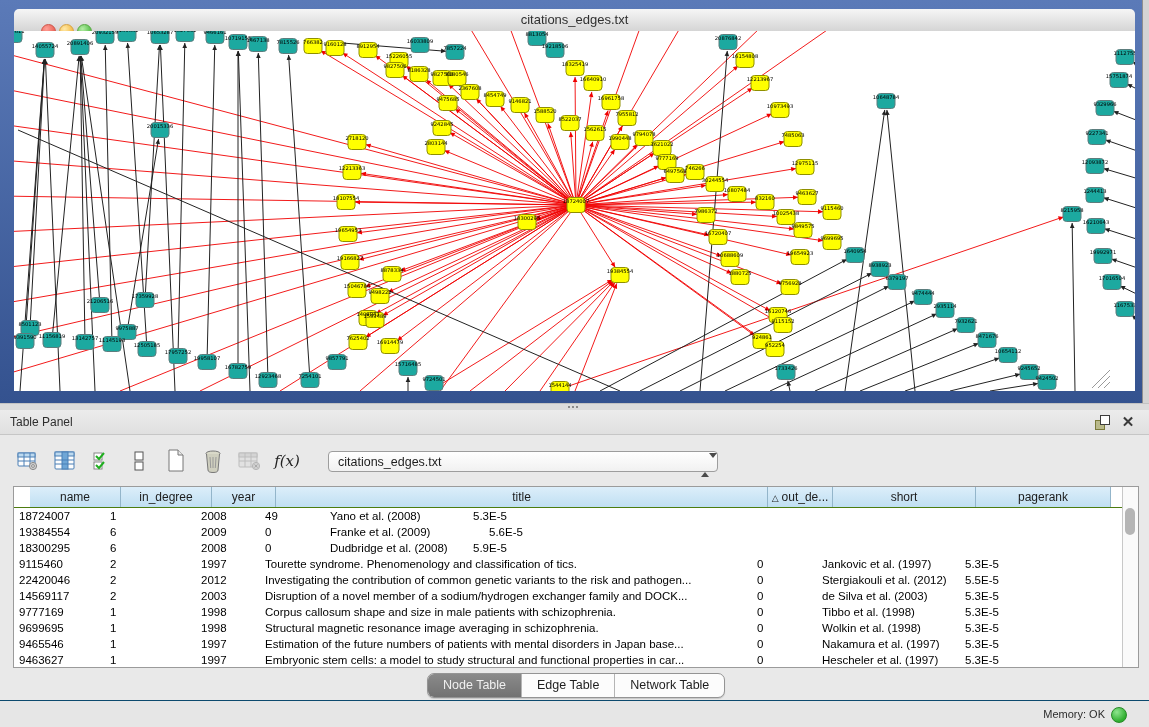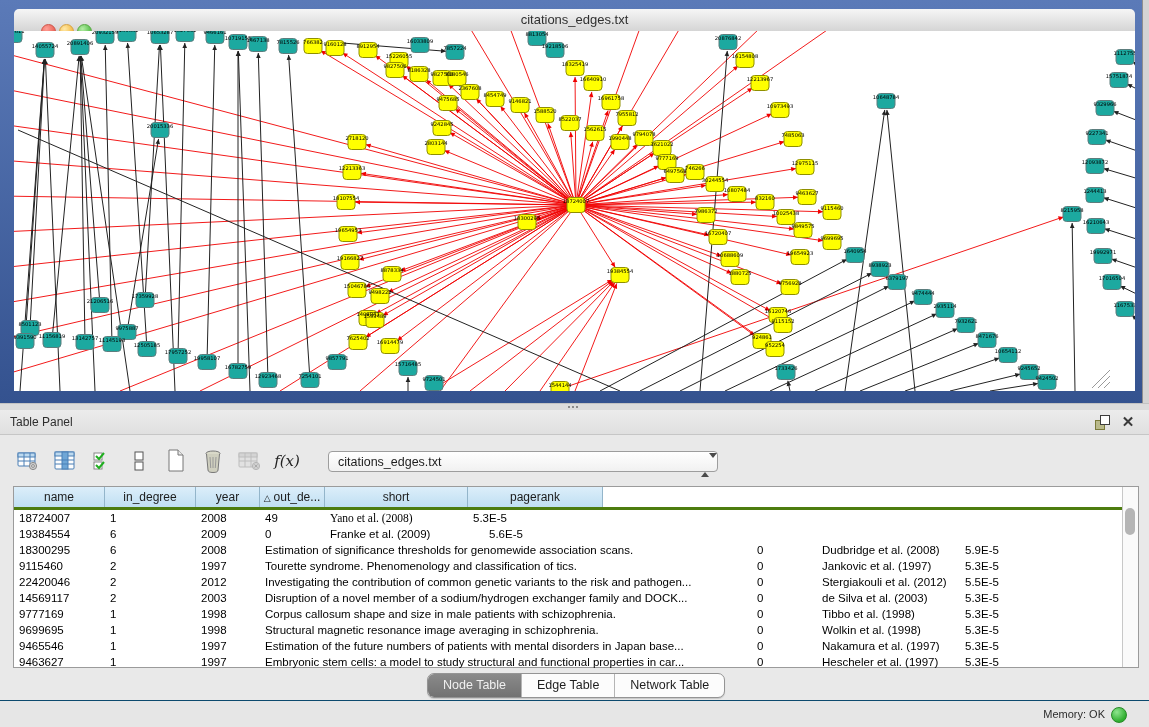--- a/index.html
+++ b/index.html
@@ -44,21 +44,21 @@
          background:linear-gradient(#ffffff,#f1f1f1);position:relative;
          font-size:12.5px;color:#1d1d1d;line-height:21px;padding-left:9px;box-sizing:border-box;}
   .combo .steppers{position:absolute;right:7px;top:3px;width:9px;height:15px;}
   .combo .steppers .up{width:0;height:0;border-left:4px solid transparent;border-right:4px solid transparent;
         border-bottom:5px solid #4a4a4a;margin-bottom:3px;}
   .combo .steppers .dn{width:0;height:0;border-left:4px solid transparent;border-right:4px solid transparent;
         border-top:5px solid #4a4a4a;}
   
   .table-wrap{position:absolute;left:13px;top:486px;width:1126px;height:182px;
               background:#fff;border:1px solid #9b9b9b;box-sizing:border-box;}
-  .thead{display:flex;height:20px;border-bottom:3px solid #4d7c0f;}
+  .thead{display:flex;height:20px;border-bottom:1px solid #4d7c0f;padding-left:16px;}
   .th{background:linear-gradient(#dceefa,#c0dff2);border-right:1px solid #93b5ca;
       font-size:12px;color:#1c1c1c;text-align:center;line-height:20px;
       overflow:hidden;white-space:nowrap;box-sizing:border-box;flex:none;}
   .th .sort{font-size:9px;margin-right:3px;}
   .th-filler{flex:1;background:#fff;border:none;}
   .tr{display:flex;height:16px;line-height:16px;font-size:11.5px;color:#000;}
   .td{padding-left:5px;overflow:hidden;white-space:nowrap;box-sizing:border-box;flex:none;}
   .vscroll{position:absolute;right:0;top:0;bottom:0;width:15px;background:#fafafa;border-left:1px solid #c8c8c8;}
   .vthumb{position:absolute;left:2px;top:21px;width:10px;height:27px;border-radius:5px;background:#b5b5b5;}
   
@@ -678,47 +678,47 @@
     <span>citations_edges.txt</span>
     <span class="steppers"><span class="up"></span><span class="dn"></span></span>
   </div>
 </div>
 
 <div class="table-wrap">
   <div class="thead" id="thead">
       <div class="th" style="width: 91px;">name</div>
       <div class="th" style="width: 91px;">in_degree</div>
       <div class="th" style="width: 64px;">year</div>
+      <div class="th" style="width: 492px;">title</div>
       <div class="th" style="width: 65px;"><span class="sort">△</span>out_de...</div>
       <div class="th" style="width: 143px;">short</div>
       <div class="th" style="width: 135px;">pagerank</div>
       <div class="th th-filler"></div>
     </div>
   <div id="tbody">
       <div class="tr">
         <div class="td" style="width: 91px;">18724007</div>
         <div class="td" style="width: 91px;">1</div>
         <div class="td" style="width: 64px;">2008</div>
         <div class="td" style="width: 65px;">49</div>
-        <div class="td" style="width: 143px; font-family: Liberation Serif, serif;">Yano et al. (2008)</div>
+        <div class="td" style="width: 143px;">Yano et al. (2008)</div>
         <div class="td" style="width: 135px;">5.3E-5</div>
       </div>
       <div class="tr">
         <div class="td" style="width: 91px;">19384554</div>
         <div class="td" style="width: 91px;">6</div>
         <div class="td" style="width: 64px;">2009</div>
         <div class="td" style="width: 65px;">0</div>
         <div class="td" style="width: 143px;">Franke et al. (2009)</div>
         <div class="td" style="width: 135px; margin-left: 16px;">5.6E-5</div>
       </div>
       <div class="tr">
         <div class="td" style="width: 91px;">18300295</div>
         <div class="td" style="width: 91px;">6</div>
         <div class="td" style="width: 64px;">2008</div>
-        <div class="td" style="width: 492px;">Estimation of significance thresholds for genomewide association scans.</div>
         <div class="td" style="width: 65px;">0</div>
         <div class="td" style="width: 143px;">Dudbridge et al. (2008)</div>
         <div class="td" style="width: 135px;">5.9E-5</div>
       </div>
       <div class="tr">
         <div class="td" style="width: 91px;">9115460</div>
         <div class="td" style="width: 91px;">2</div>
         <div class="td" style="width: 64px;">1997</div>
         <div class="td" style="width: 492px;">Tourette syndrome. Phenomenology and classification of tics.</div>
         <div class="td" style="width: 65px;">0</div>

